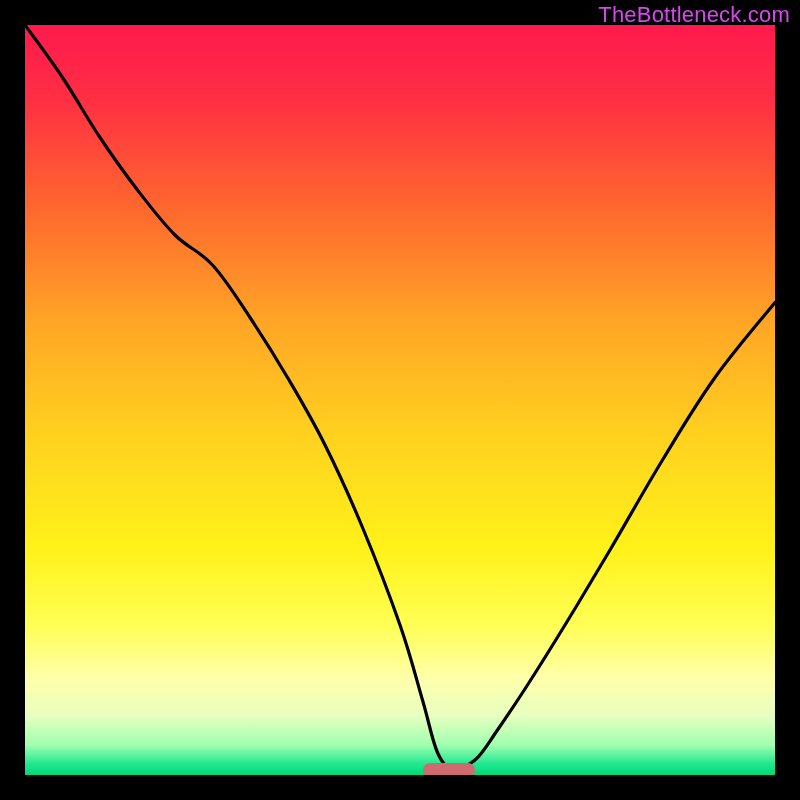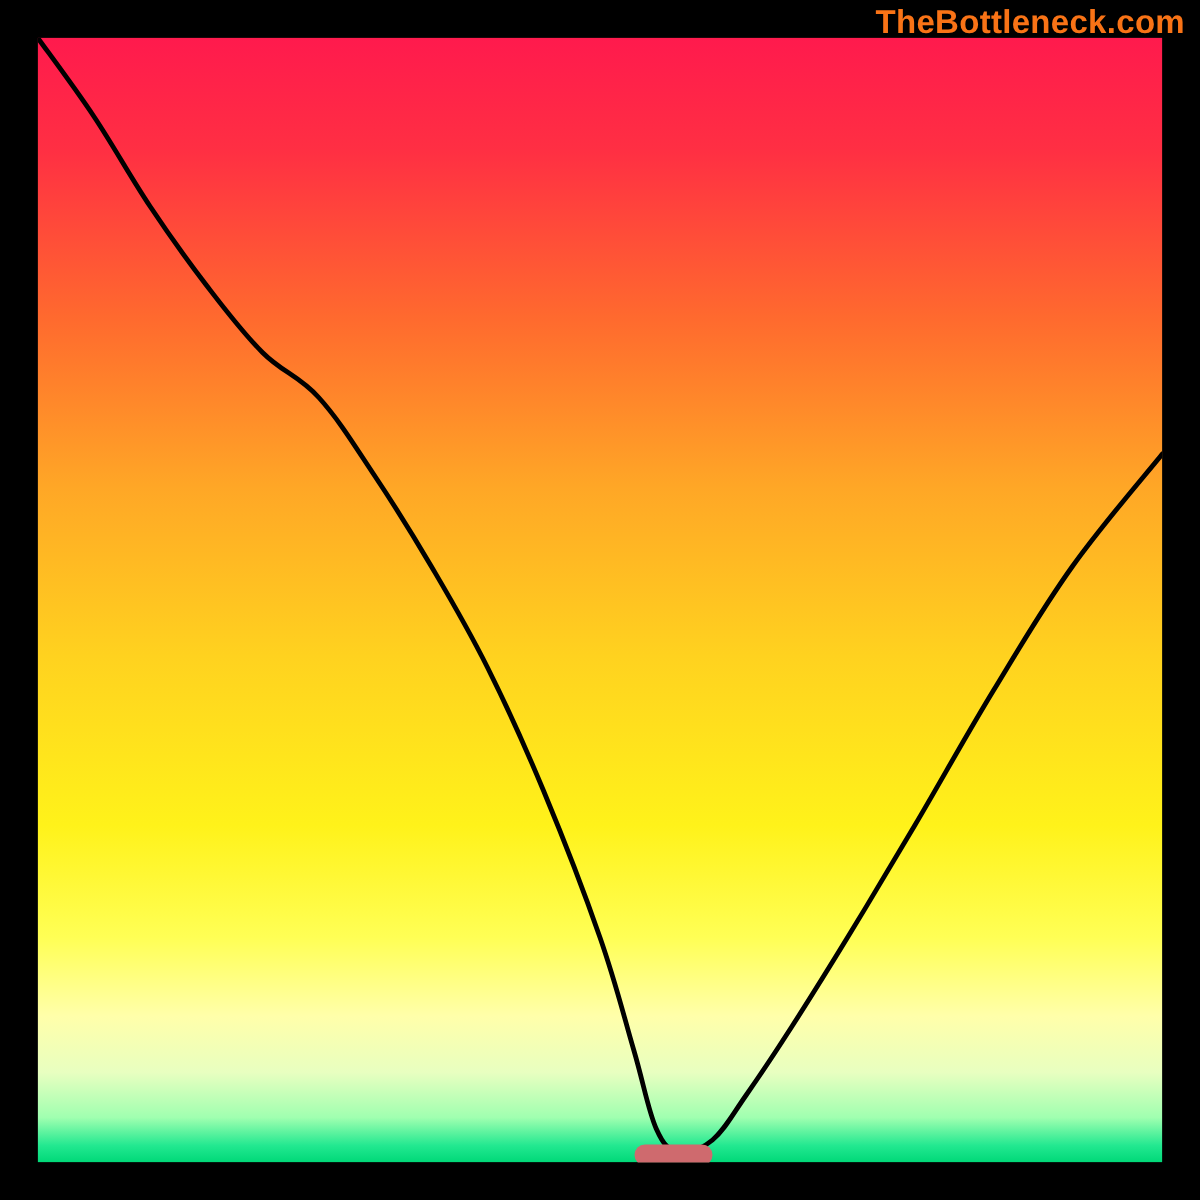--- a/index.html
+++ b/index.html
@@ -28,23 +28,23 @@
     overflow: hidden;
   }
   .gradient {
     position: absolute;
     left: 0; top: 0; width: 100%; height: 100%;
   }
   .watermark {
     position: absolute;
     top: 2px;
     right: 10px;
-    color: #f97316;
+    color: #d946ef;
     font-size: 22px;
-    font-weight: 700;
+    font-weight: 400;
     letter-spacing: 0.2px;
     text-align: center;
   }
   svg.curve {
     position: absolute;
     left: 0; top: 0;
   }
   .marker {
     position: absolute;
     height: 14px;

